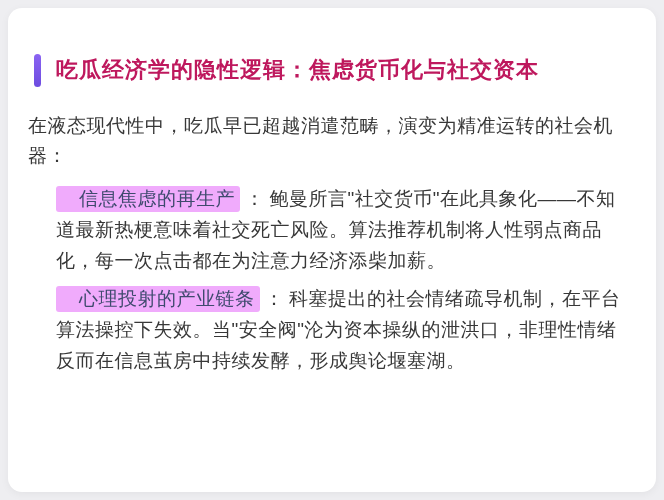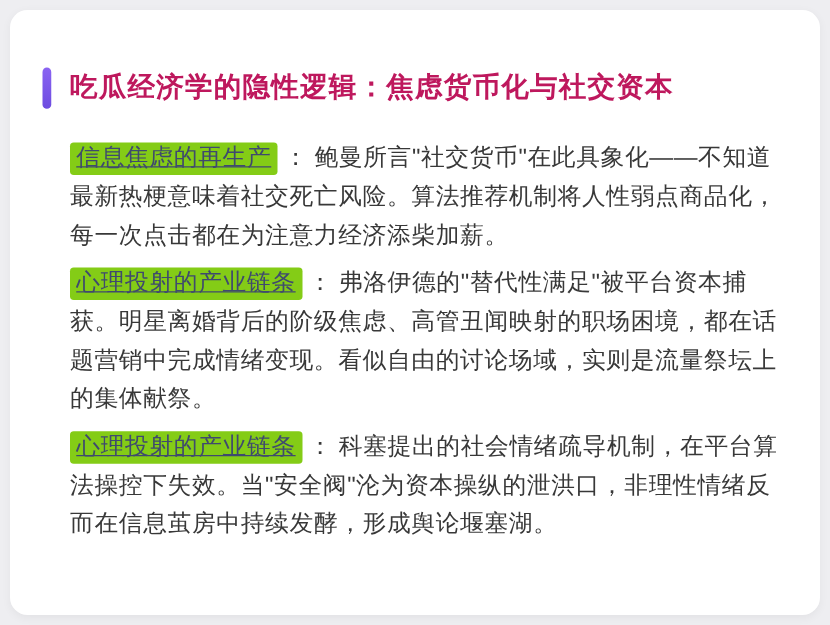--- a/index.html
+++ b/index.html
@@ -59,45 +59,44 @@
     margin-left: 28px;
   }
   .section {
     margin: 0 0 7px 0;
     font-size: 19px;
     line-height: 31px;
     color: #383838;
     letter-spacing: 0.5px;
   }
   .label {
-    background: #84cc16;
+    background: #f0abfc;
     color: #3f4a6e;
-    padding: 2px 5px 3px 5px;
+    padding: 2px 5px 3px 23px;
     border-radius: 3px;
-    text-decoration: underline;
   }
   .sep {
     margin: 0 5px;
     color: #383838;
   }
 </style>
 </head>
 <body>
 
 <div class="card">
 
   <div class="title-row">
     <span class="accent-bar"></span>
     <h1 class="title">吃瓜经济学的隐性逻辑：焦虑货币化与社交资本</h1>
   </div>
 
+  <p class="intro">在液态现代性中，吃瓜早已超越消遣范畴，演变为精准运转的社会机器：</p>
 
   <div class="sections">
 
     <p class="section"><span class="label">信息焦虑的再生产</span><span class="sep">：</span><span>鲍曼所言"社交货币"在此具象化——不知道最新热梗意味着社交死亡风险。算法推荐机制将人性弱点商品化，每一次点击都在为注意力经济添柴加薪。</span></p>
 
-    <p class="section"><span class="label">心理投射的产业链条</span><span class="sep">：</span><span>弗洛伊德的"替代性满足"被平台资本捕获。明星离婚背后的阶级焦虑、高管丑闻映射的职场困境，都在话题营销中完成情绪变现。看似自由的讨论场域，实则是流量祭坛上的集体献祭。</span></p>
 
     <p class="section"><span class="label">心理投射的产业链条</span><span class="sep">：</span><span>科塞提出的社会情绪疏导机制，在平台算法操控下失效。当"安全阀"沦为资本操纵的泄洪口，非理性情绪反而在信息茧房中持续发酵，形成舆论堰塞湖。</span></p>
 
   </div>
 
 </div>
 
 </body></html>

